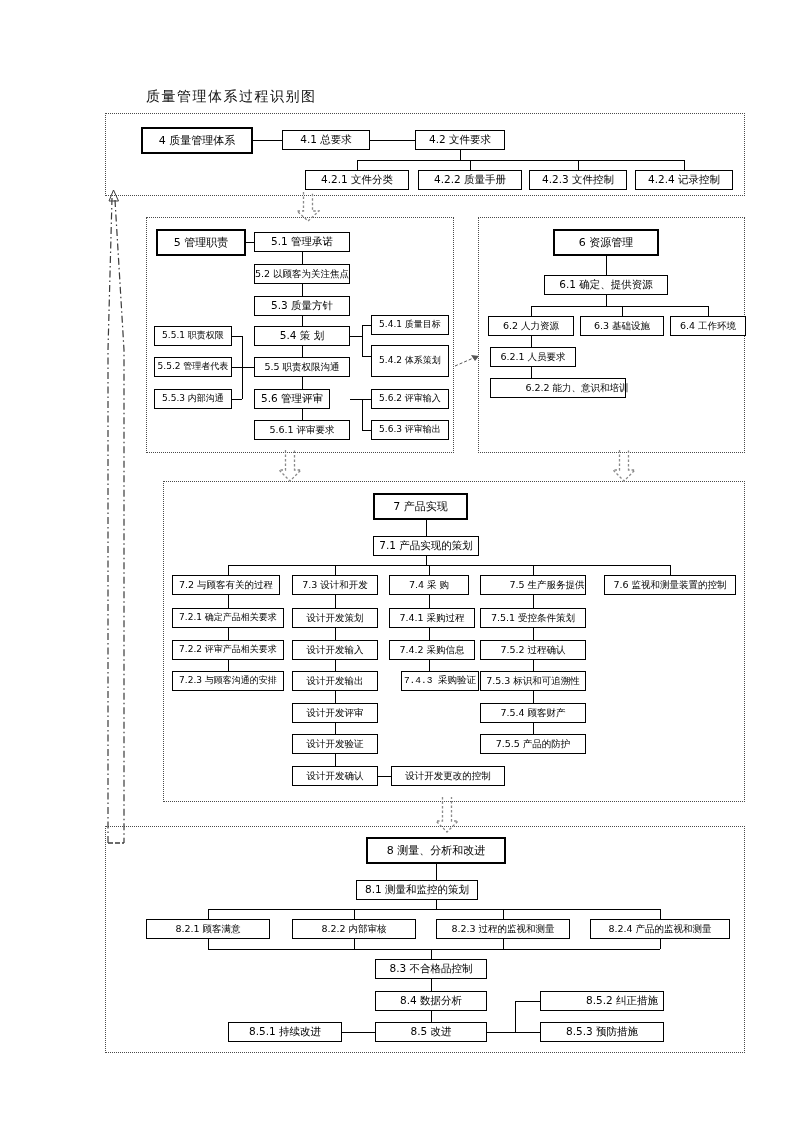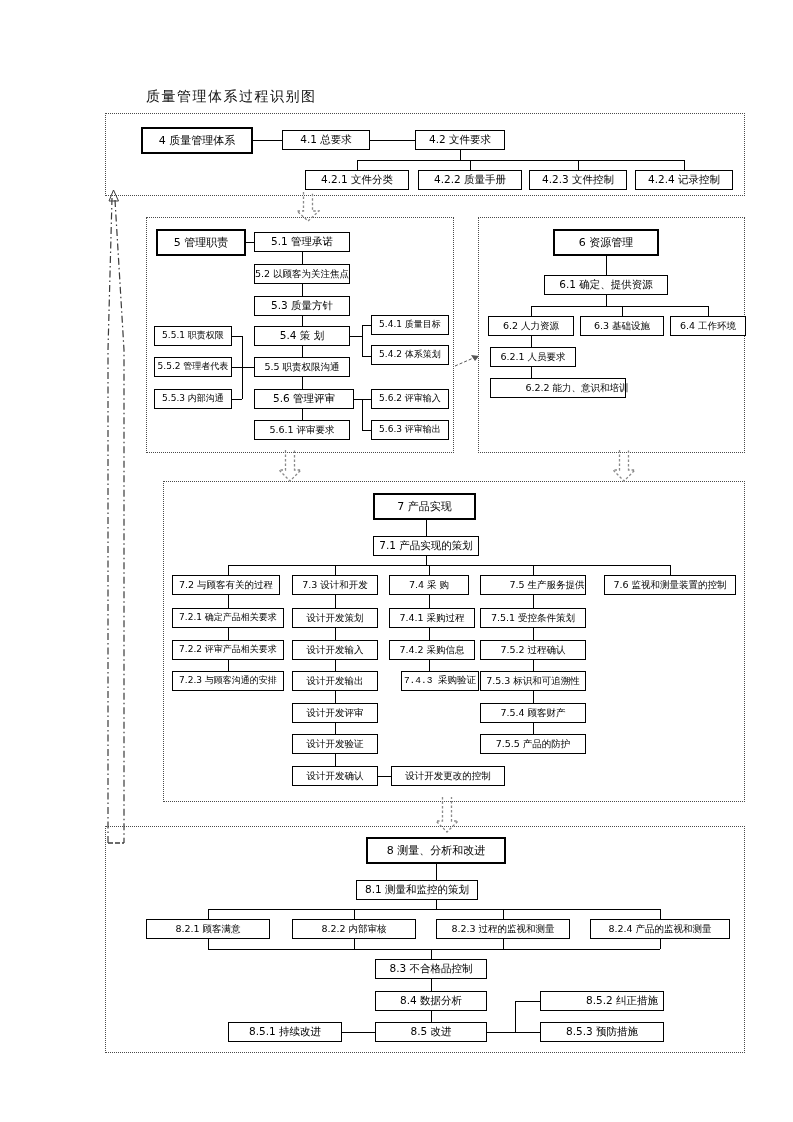--- a/index.html
+++ b/index.html
@@ -136,25 +136,25 @@
 
   <div class="chapter" style="left:156px; top:229px; width:90px; height:27px;">
     <span>5 管理职责</span>
   </div>
 
   <div class="node" style="left:254px; top:232px; width:96px; height:20px;">5.1 管理承诺</div>
   <div class="node small" style="left:254px; top:264px; width:96px; height:20px;">5.2 以顾客为关注焦点</div>
   <div class="node" style="left:254px; top:296px; width:96px; height:20px;">5.3 质量方针</div>
   <div class="node" style="left:254px; top:326px; width:96px; height:20px;">5.4    策    划</div>
   <div class="node small" style="left:254px; top:357px; width:96px; height:20px;">5.5 职责权限沟通</div>
-  <div class="node" style="left:254px; top:389px; width:100px; height:20px;">5.6 管理评审</div>
+  <div class="node" style="left:254px; top:389px; width:76px; height:20px;">5.6 管理评审</div>
   <div class="node small" style="left:254px; top:420px; width:96px; height:20px;">5.6.1 评审要求</div>
 
   <div class="node tiny" style="left:371px; top:315px; width:78px; height:20px;">5.4.1 质量目标</div>
-  <div class="node tiny" style="left:371px; top:345px; width:78px; height:20px;">5.4.2 体系策划</div>
+  <div class="node tiny" style="left:371px; top:345px; width:78px; height:32px;">5.4.2 体系策划</div>
   <div class="node tiny" style="left:371px; top:389px; width:78px; height:20px;">5.6.2 评审输入</div>
   <div class="node tiny" style="left:371px; top:420px; width:78px; height:20px;">5.6.3 评审输出</div>
 
   <div class="node tiny" style="left:154px; top:326px; width:78px; height:20px;">5.5.1 职责权限</div>
   <div class="node tiny" style="left:154px; top:357px; width:78px; height:20px;">5.5.2 管理者代表</div>
   <div class="node tiny" style="left:154px; top:389px; width:78px; height:20px;">5.5.3 内部沟通</div>
 
   <div class="ln lnh" style="left:246px; top:242px; width:8px;"></div>
   <div class="ln lnv" style="left:302px; top:252px; height:12px;"></div>
   <div class="ln lnv" style="left:302px; top:284px; height:12px;"></div>
@@ -216,21 +216,21 @@
     </svg>
   </div>
   <div class="blockarrow" style="left:612px; top:450px;">
     <svg width="24" height="32" viewBox="0 0 24 32">
       <path d="M7.5 0 L7.5 20 L1 20 L12 31 L23 20 L16.5 20 L16.5 0" fill="none" stroke="#8a8a8a" stroke-width="1.3" stroke-dasharray="2.5,2"></path>
     </svg>
   </div>
 
   <div class="section" style="left:163px; top:481px; width:582px; height:321px;"></div>
 
-  <div class="chapter" style="left:373px; top:493px; width:103px; height:27px;">
+  <div class="chapter" style="left:373px; top:493px; width:95px; height:27px;">
     <span>7 产品实现</span>
   </div>
 
   <div class="node" style="left:373px; top:536px; width:106px; height:20px;">7.1 产品实现的策划</div>
 
   <div class="node small" style="left:172px; top:575px; width:108px; height:20px;">7.2 与顾客有关的过程</div>
   <div class="node small" style="left:292px; top:575px; width:86px; height:20px;">7.3 设计和开发</div>
   <div class="node small" style="left:389px; top:575px; width:80px; height:20px;">7.4 采   购</div>
   <div class="node small" style="left:480px; top:575px; width:106px; height:20px;padding-left:28px;">7.5 生产服务提供</div>
   <div class="node small" style="left:604px; top:575px; width:132px; height:20px;">7.6 监视和测量装置的控制</div>

